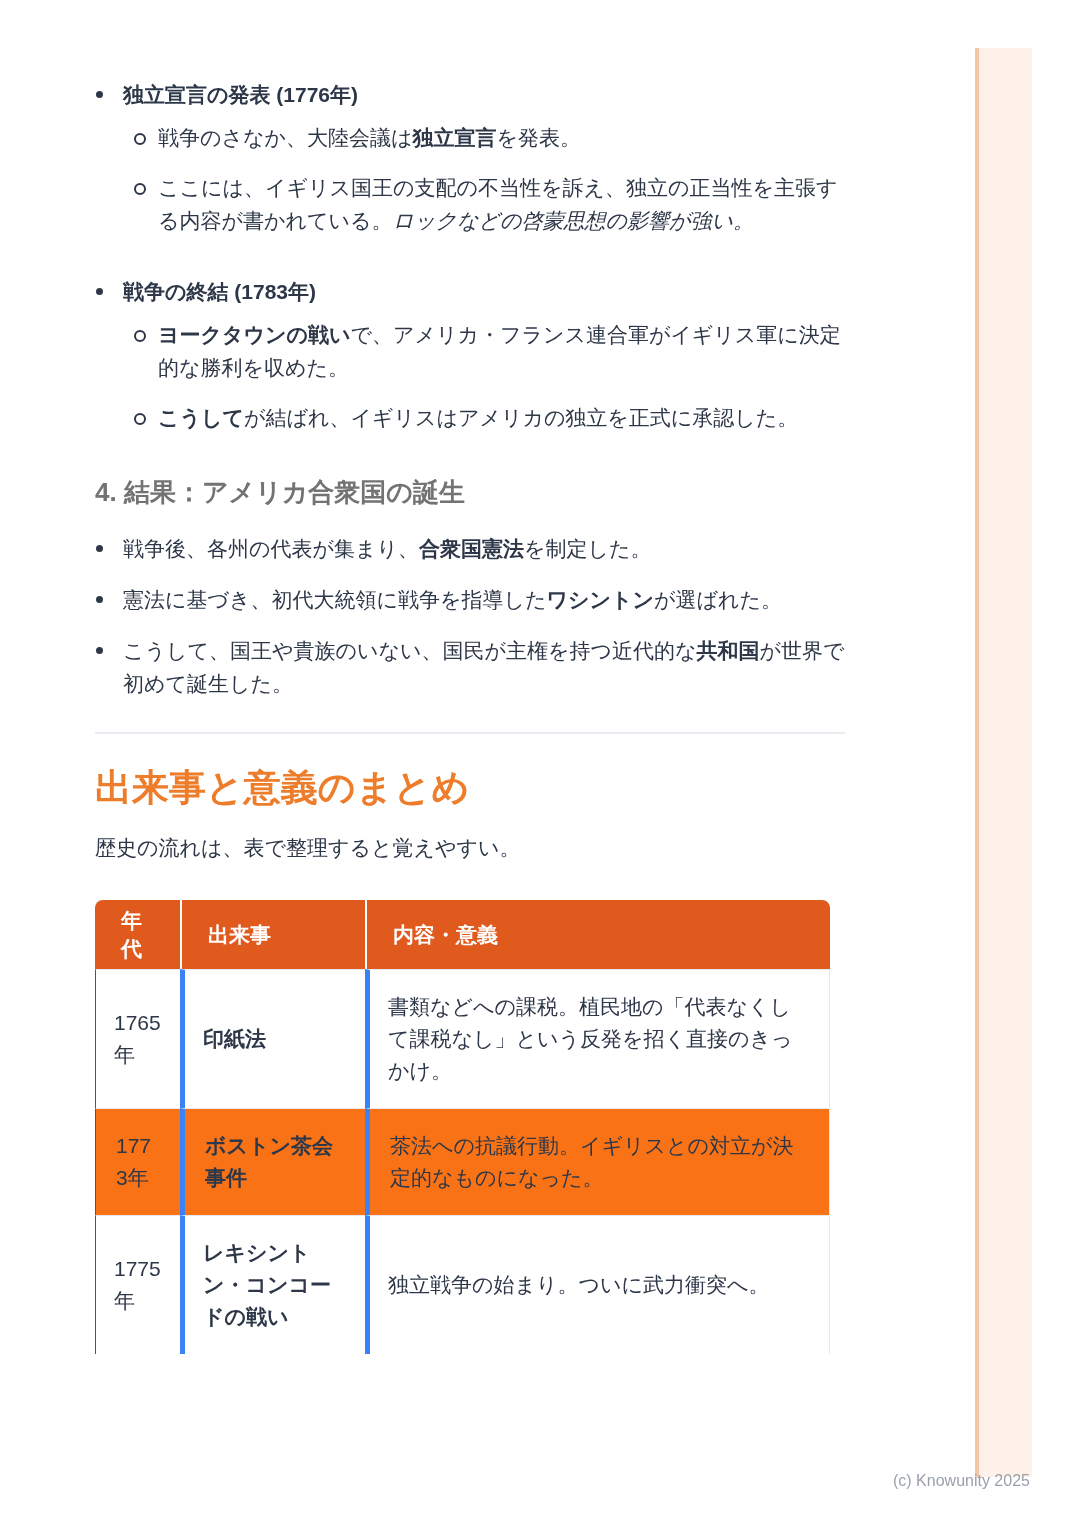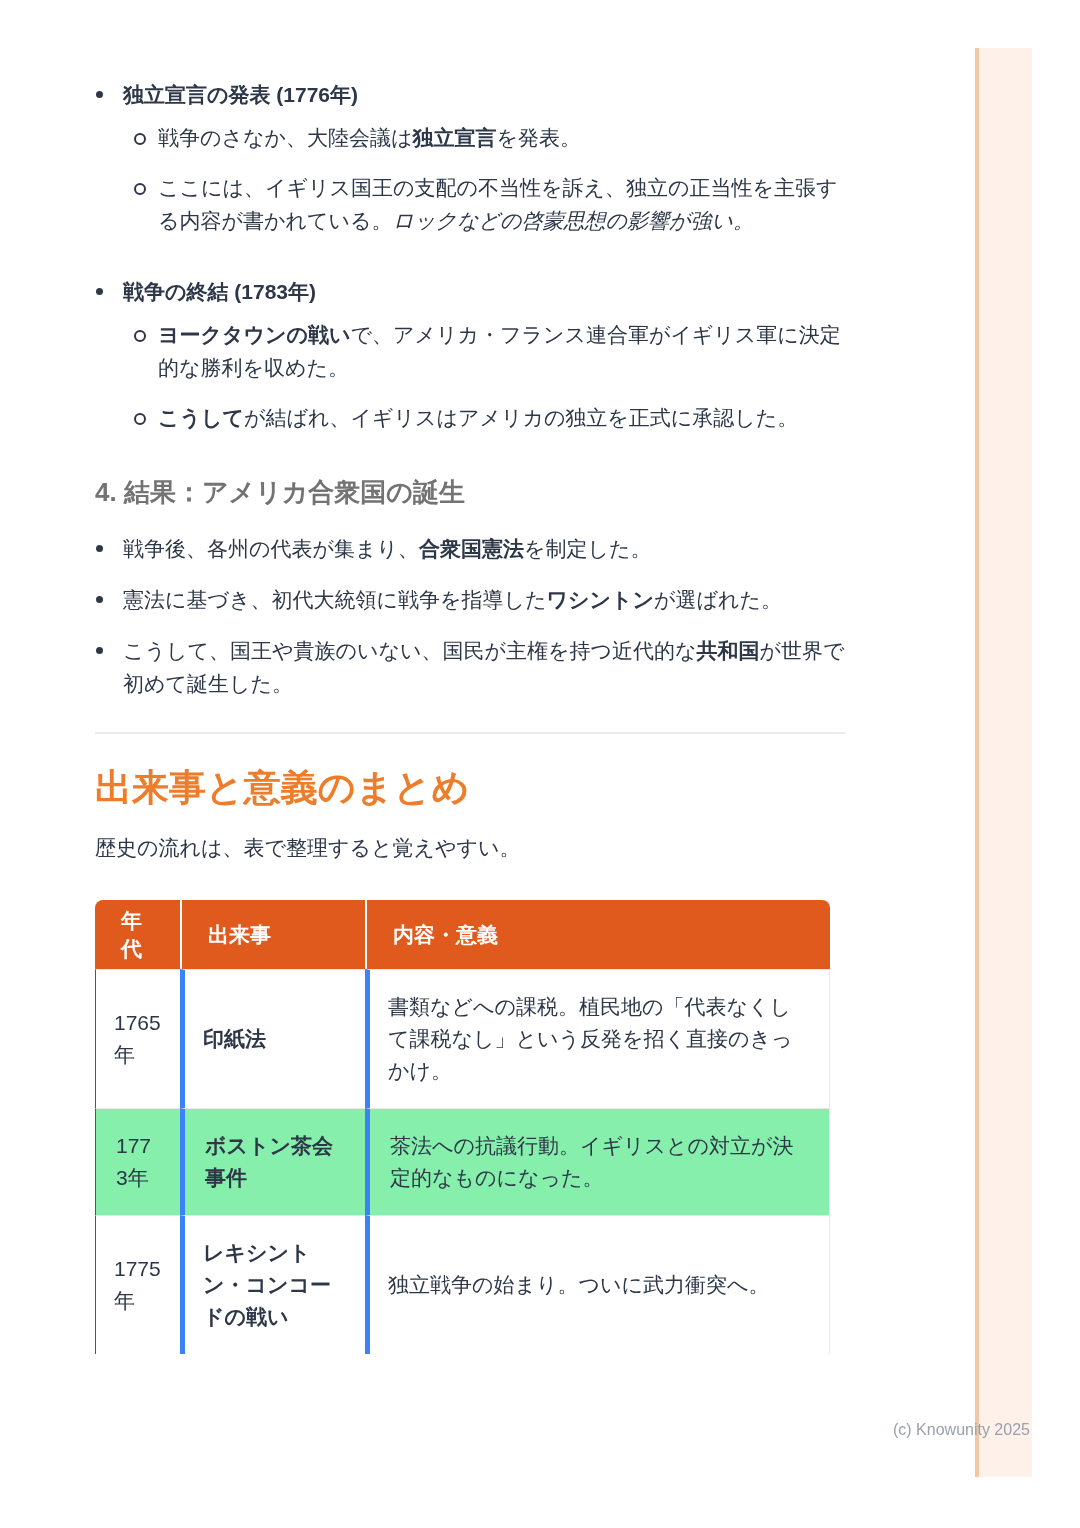--- a/index.html
+++ b/index.html
@@ -106,25 +106,25 @@
     padding:21px 18px;
     vertical-align:middle;
     border-top:1px solid #e6eaf0;
     word-break:break-word;
     overflow-wrap:break-word;
     background:#ffffff;
   }
   table.summary td + td{border-left:5px solid #3b82f6;}
   table.summary td:first-child{border-left:1px solid #a21caf;}
   table.summary td:last-child{border-right:1px solid #e6eaf0;}
-  table.summary tr.alt td{background:#86efac;padding-left:20px;}
+  table.summary tr.alt td{background:#f97316;padding-left:20px;}
   table.summary td.event{font-weight:700;}
   .page-footer{
     position:absolute;
-    left:893px;top:1420px;
+    left:893px;top:1471px;
     font-size:16px;
     line-height:20px;
     color:#9aa1ac;
     z-index:3;
     white-space:nowrap;
   }
 </style>
 </head>
 <body>
 

